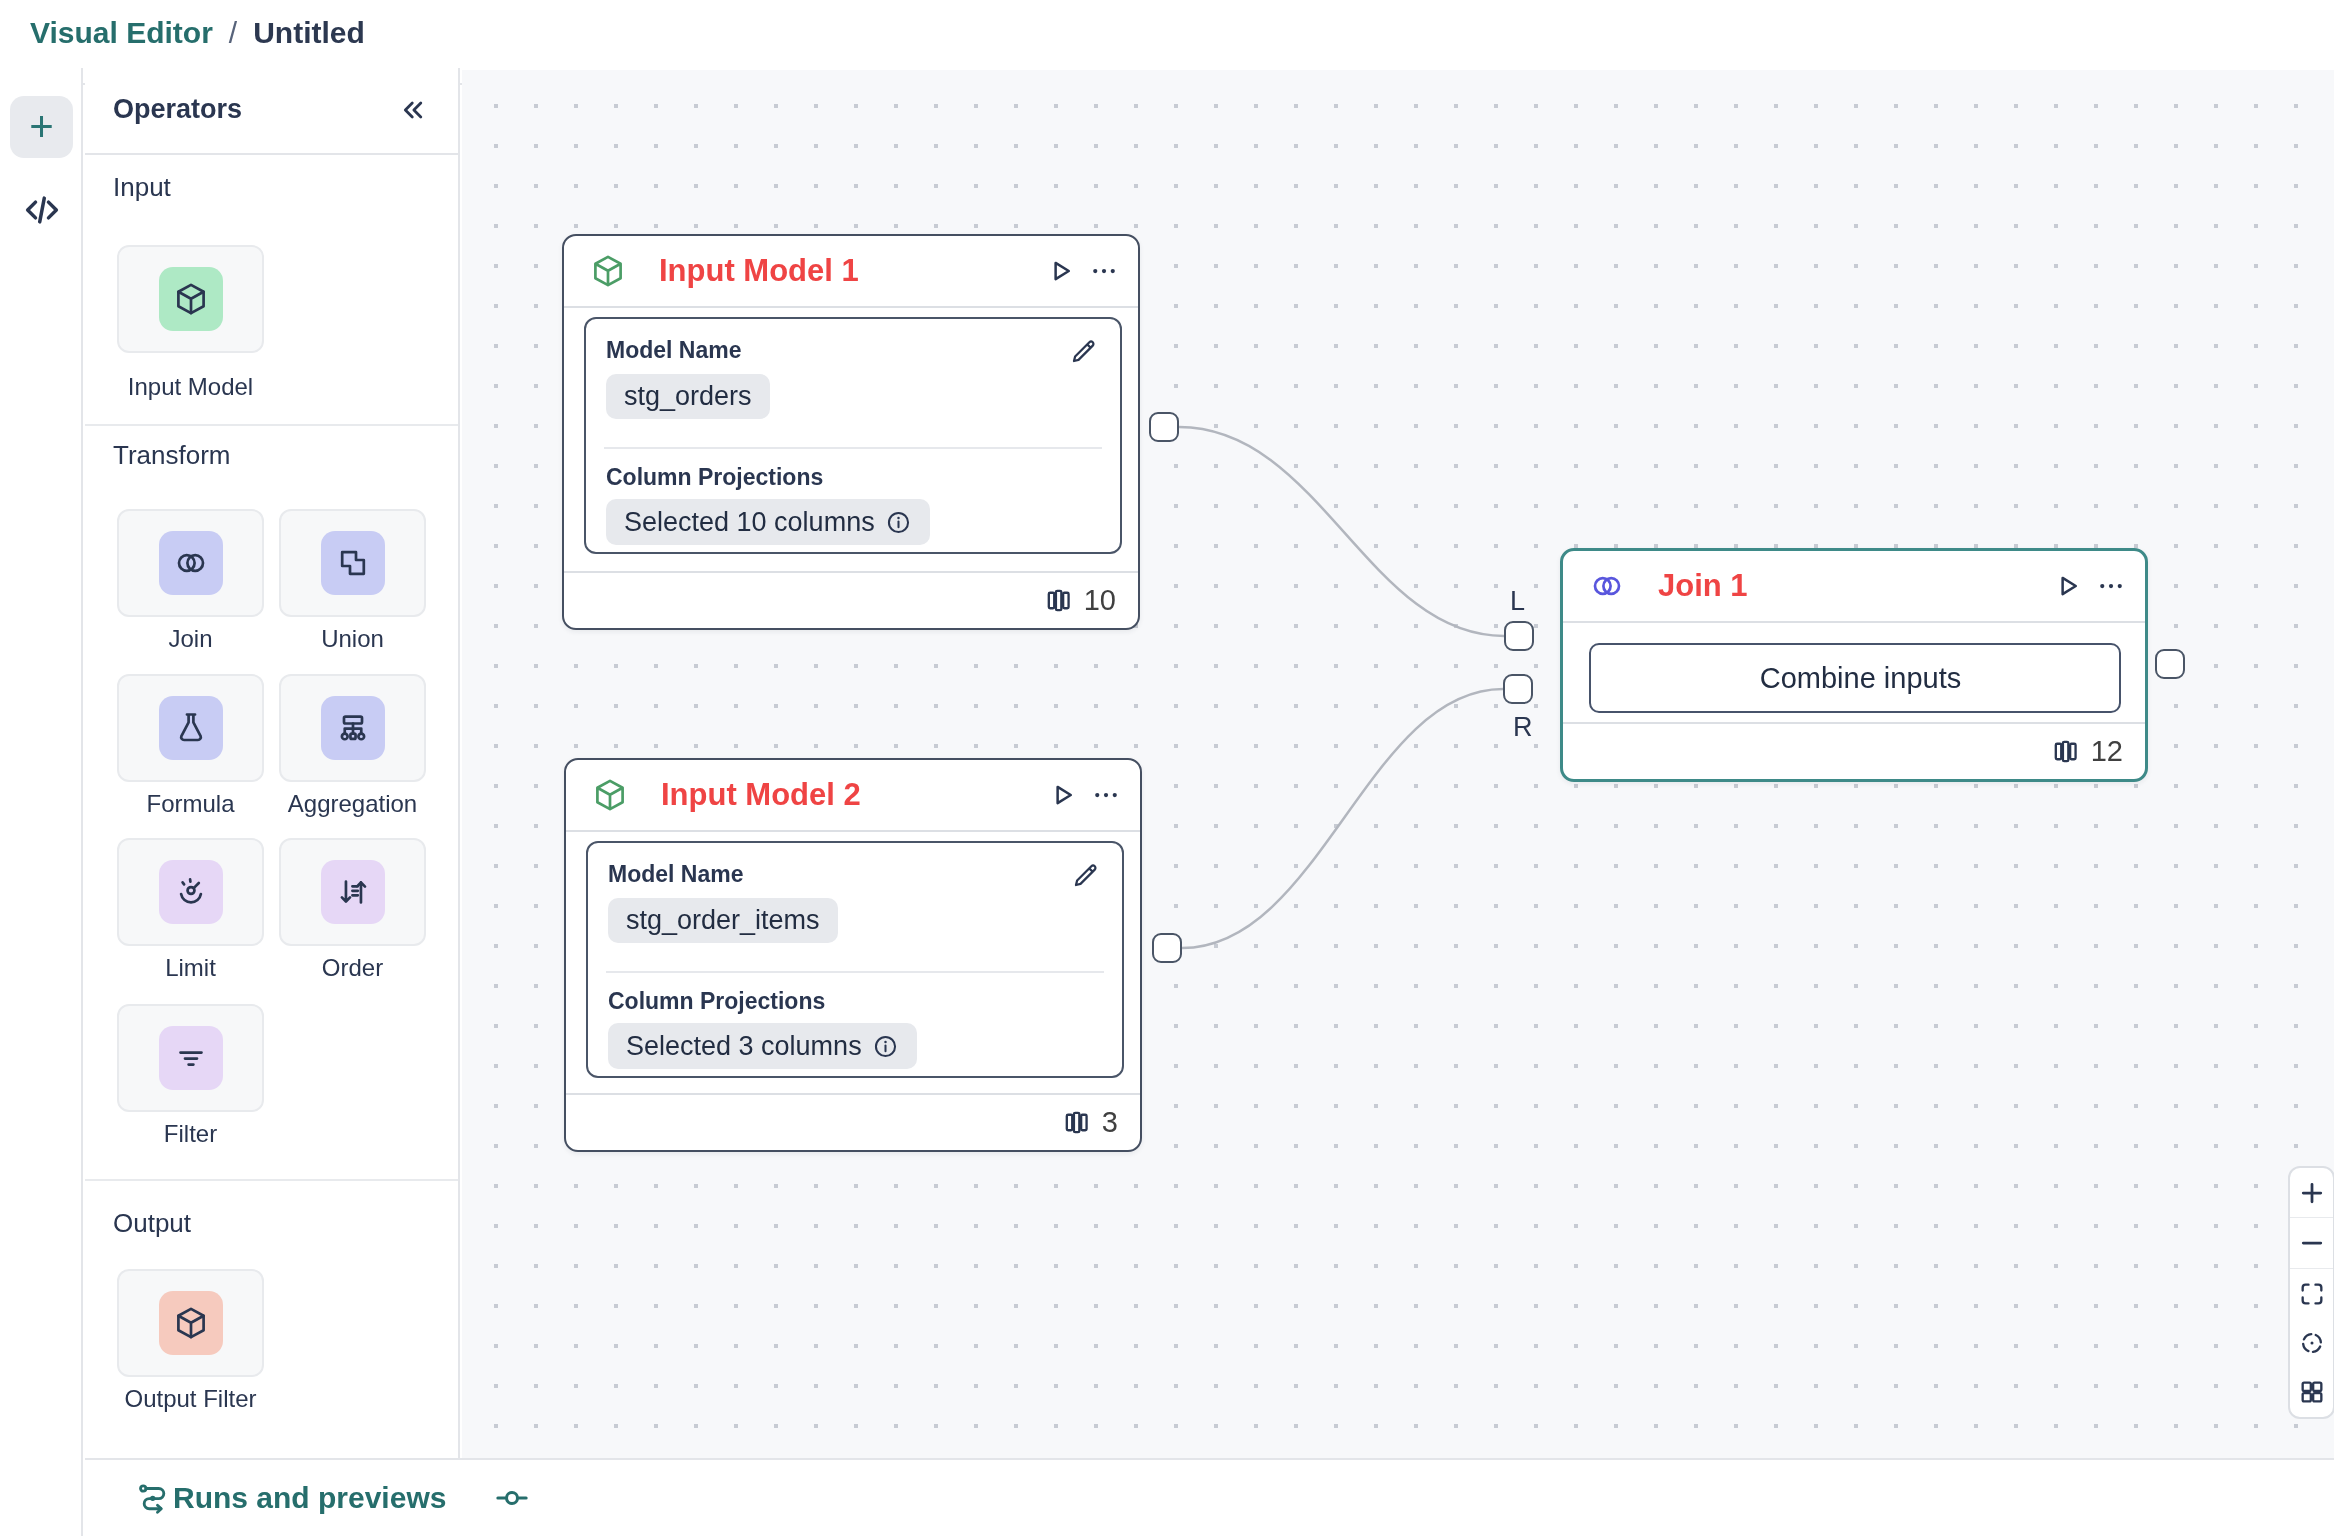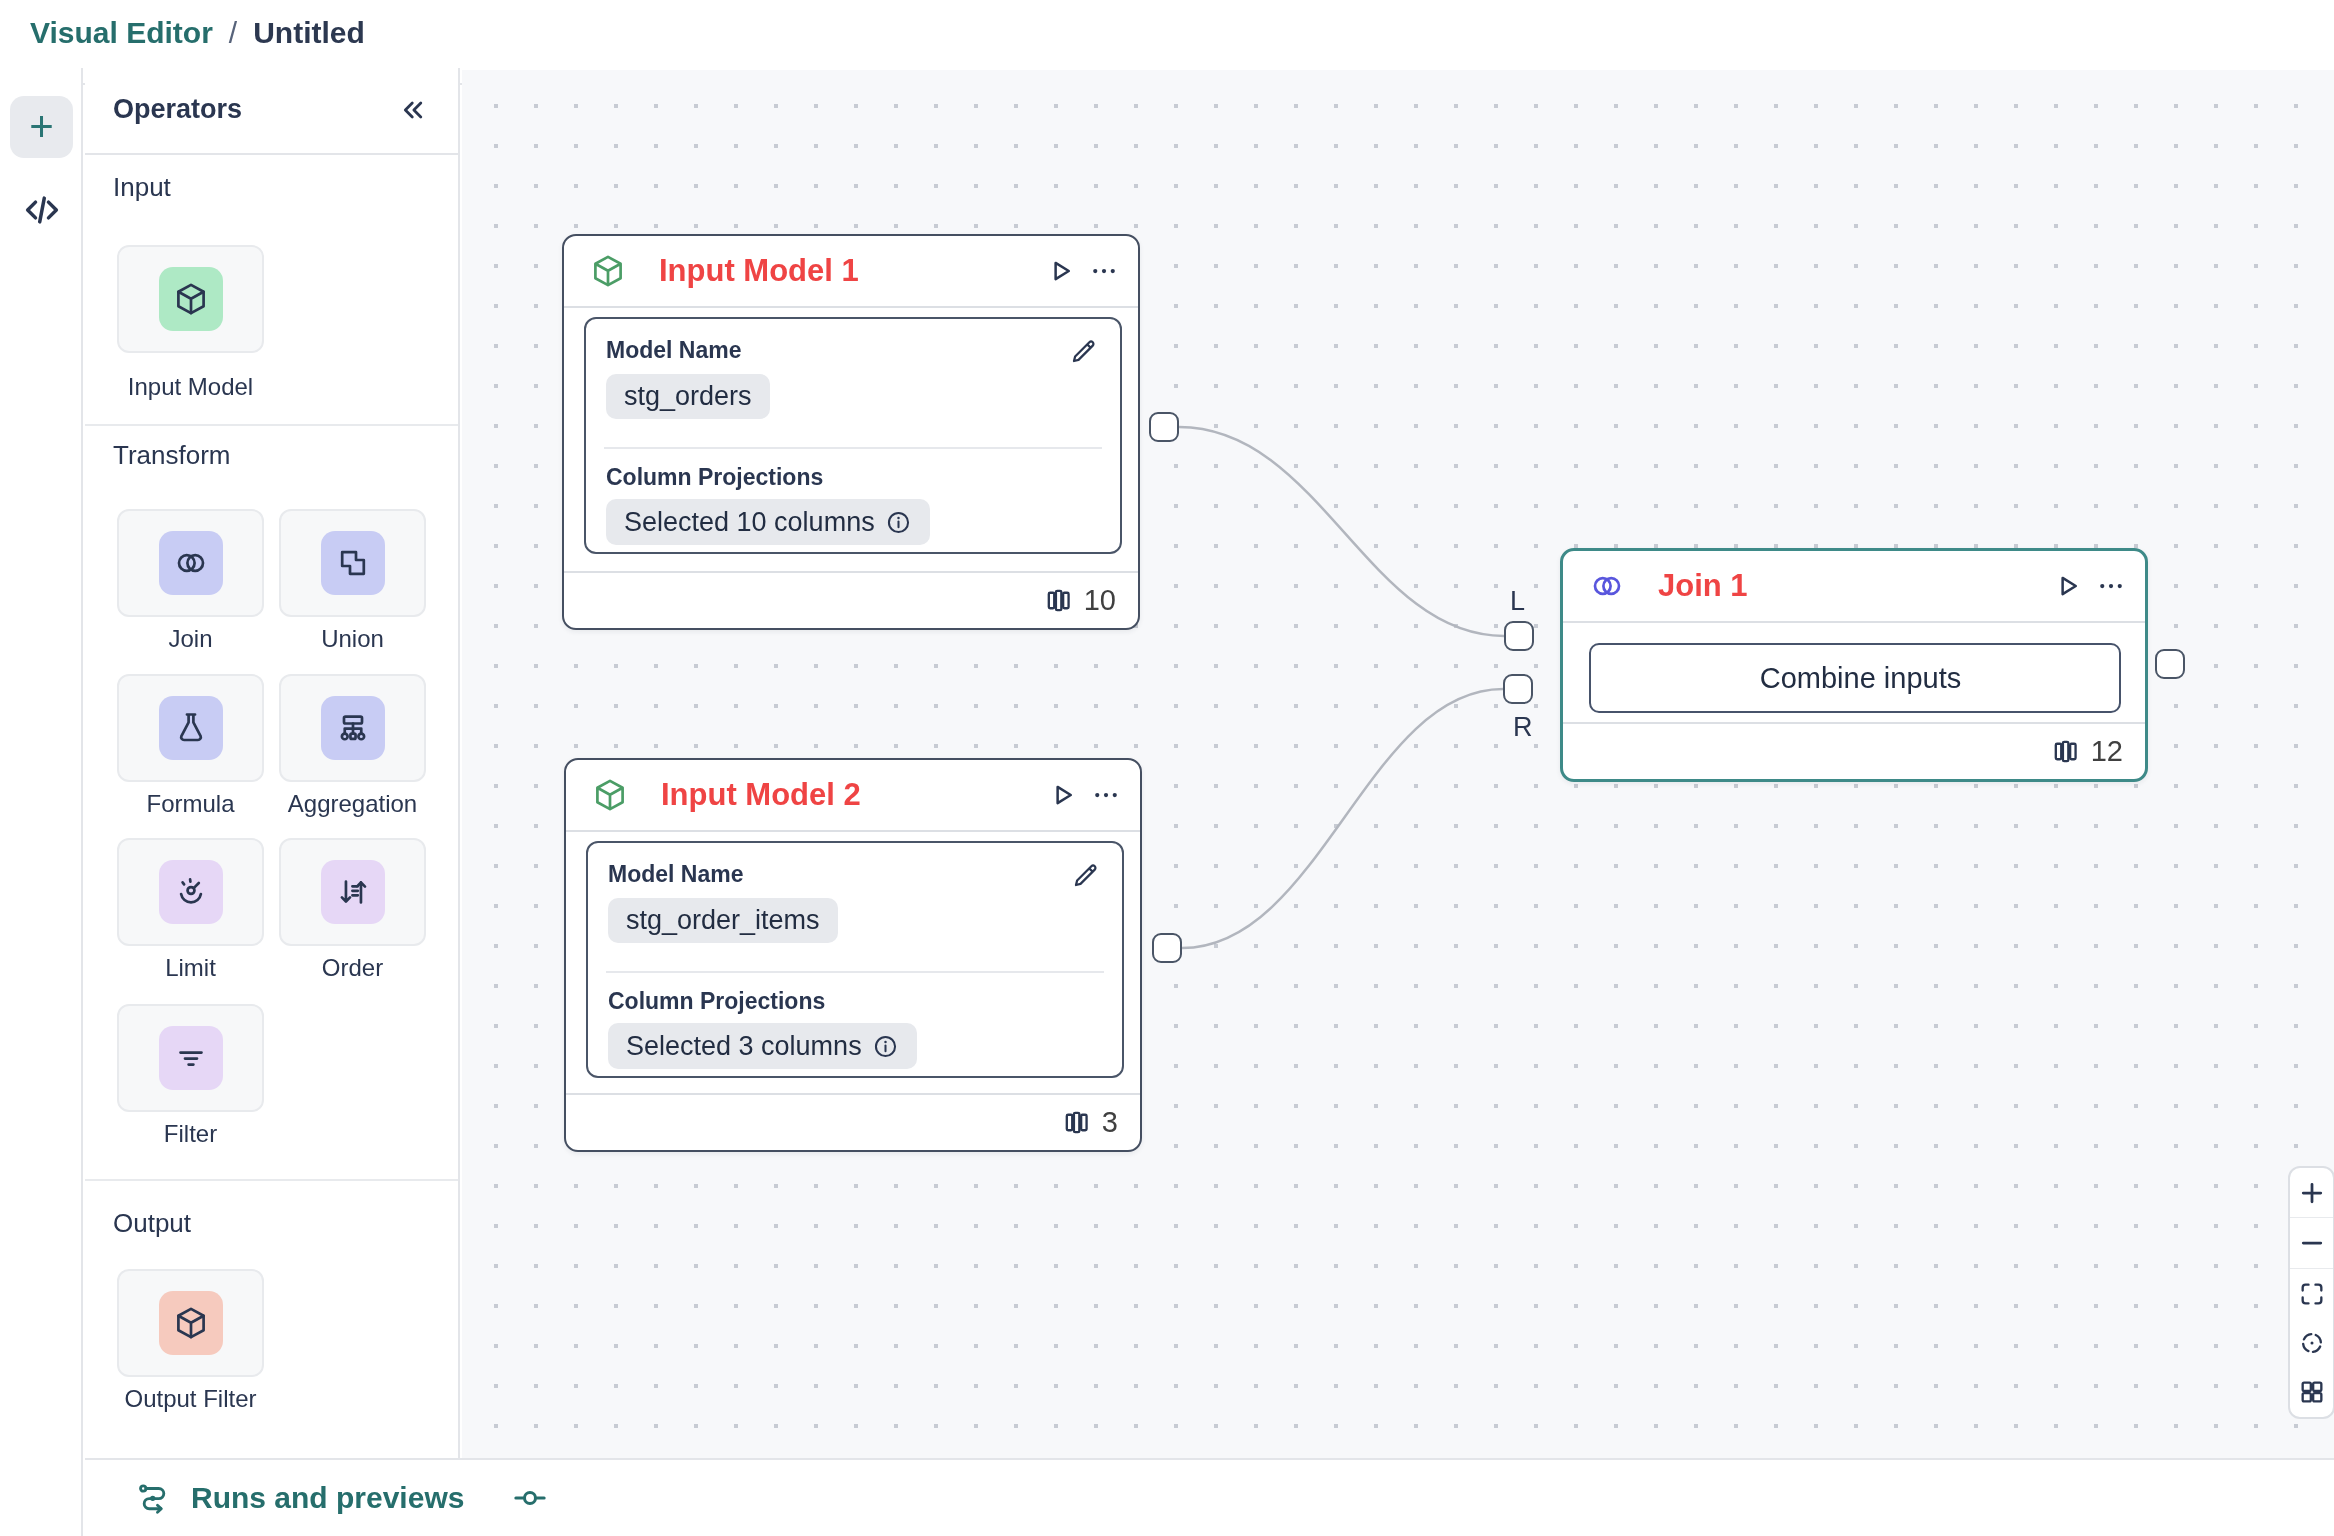--- a/index.html
+++ b/index.html
@@ -65,21 +65,21 @@
   .port-label { position:absolute; font-size:27px; color:#2a3650; z-index:3; }
 
   
   .zoombar { position:absolute; left:2288px; top:1166px; width:47px; height:253px; background:#fff; border:2px solid #dcdfe4; border-radius:12px; z-index:4; display:flex; flex-direction:column; }
   .zb-btn { flex:1; display:flex; align-items:center; justify-content:center; cursor:pointer; }
   .zb-sep { height:0; border-top:1.5px solid #e8eaed; }
 
   
   .bottombar { position:absolute; left:85px; top:1458px; width:2249px; height:78px; background:#fff; border-top:2px solid #e3e5e9; display:flex; align-items:center; }
   .bb-icon { margin-left:50px; }
-  .bb-label { margin-left:18px; font-size:30px; font-weight:bold; color:#266e6c; }
+  .bb-label { font-size:30px; font-weight:bold; color:#266e6c; }
   .bb-commit { margin-left:46px; }
 </style>
 </head>
 <body>
 
 <div class="app">
 
   <div class="header">
     <div class="breadcrumb">
       <span class="crumb-app">Visual Editor</span>

